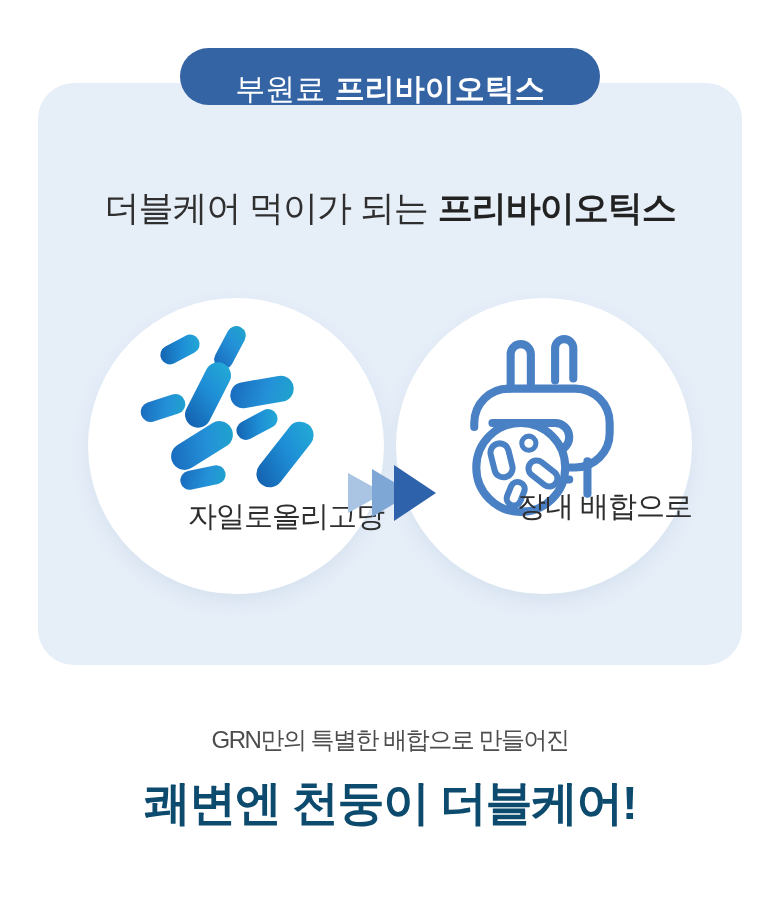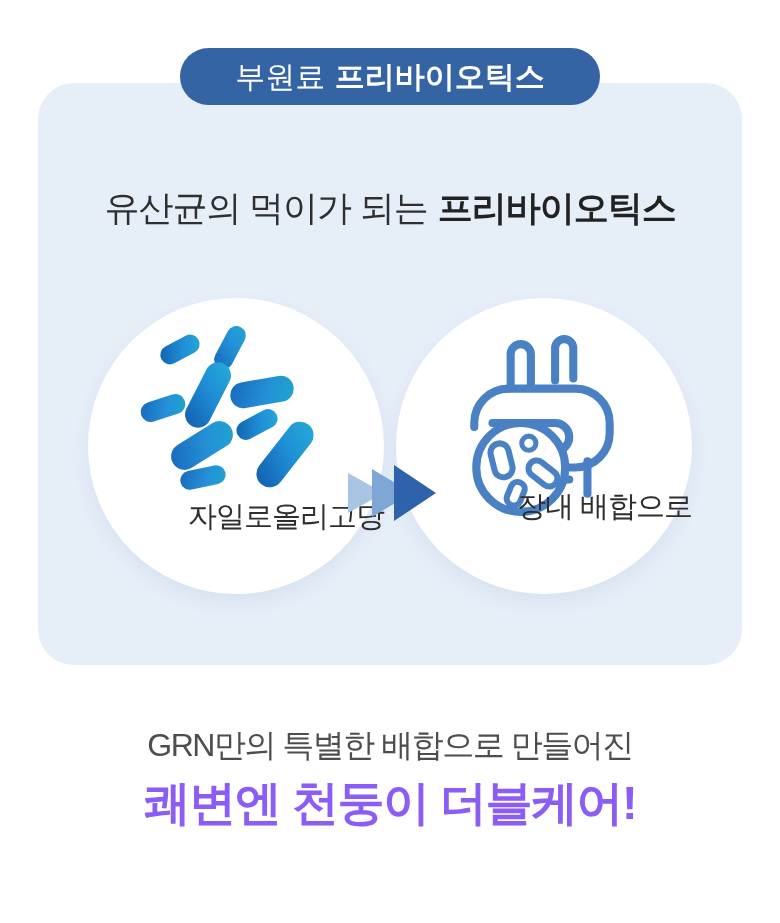--- a/index.html
+++ b/index.html
@@ -10,21 +10,21 @@
     position: relative; overflow: hidden;
   }
   .page { position: absolute; inset: 0; background: #ffffff; }
 
   
   .badge {
     position: absolute; top: 48px; left: 50%; transform: translateX(-50%);
     min-width: 420px; height: 57px; line-height: 57px;
     background: #3564a4; color: #ffffff;
     border-radius: 29px; text-align: center;
-    font-size: 30px; padding: 0 46px; white-space: nowrap; z-index: 3;
+    font-size: 30px; padding: 12px 46px; white-space: nowrap; z-index: 3;
   }
   .badge .pre { font-weight: 400; margin-right: 0.32em; }
   .badge .ttl { font-weight: 700; }
 
   
   .card {
     position: absolute; left: 38px; top: 83px; width: 704px; height: 582px;
     background: #e6eef8; border-radius: 36px; z-index: 1;
   }
   .card-heading {
@@ -60,41 +60,41 @@
 
   
   .arrows { position: absolute; left: 304px; top: 378px; width: 96px; height: 64px; z-index: 2; }
 
   
   .gut-icon { position: absolute; left: 58px; top: 32px; width: 182px; height: 192px; }
 
   
   .foot-line1 {
     position: absolute; top: 724px; left: 0; width: 100%; text-align: center;
-    font-size: 32px; color: #4d4d4d; letter-spacing: -1.5px; white-space: nowrap;
+    font-size: 24px; color: #4d4d4d; letter-spacing: -1.5px; white-space: nowrap;
   }
   .foot-line2 {
     position: absolute; top: 772px; left: 0; width: 100%; text-align: center;
-    font-size: 47px; font-weight: 700; color: #8b5cf6; letter-spacing: -1.5px;
+    font-size: 47px; font-weight: 700; color: #0c4a6e; letter-spacing: -1.5px;
     white-space: nowrap;
   }
 </style>
 </head>
 <body>
 
 <div class="page">
 
   <div class="badge">
     <span class="pre">부원료</span><span class="ttl">프리바이오틱스</span>
   </div>
 
   <div class="card">
 
     <div class="card-heading">
-      <span class="reg">유산균의 먹이가 되는</span><span class="bld">프리바이오틱스</span>
+      <span class="reg">더블케어 먹이가 되는</span><span class="bld">프리바이오틱스</span>
     </div>
 
     <div class="circle left">
       <div class="germs">
         <div class="germ g1" style="left:71px;  top:42px;  width:42px; height:19px; transform:rotate(-28deg);"></div>
         <div class="germ g2" style="left:119px; top:40px;  width:46px; height:19px; transform:rotate(-62deg);"></div>
         <div class="germ g1" style="left:85px;  top:84px;  width:70px; height:26px; transform:rotate(-63deg);"></div>
         <div class="germ g2" style="left:142px; top:81px;  width:64px; height:26px; transform:rotate(-10deg);"></div>
         <div class="germ g2" style="left:52px;  top:100px; width:46px; height:20px; transform:rotate(-18deg);"></div>
         <div class="germ g1" style="left:147px; top:117px; width:44px; height:19px; transform:rotate(-28deg);"></div>

